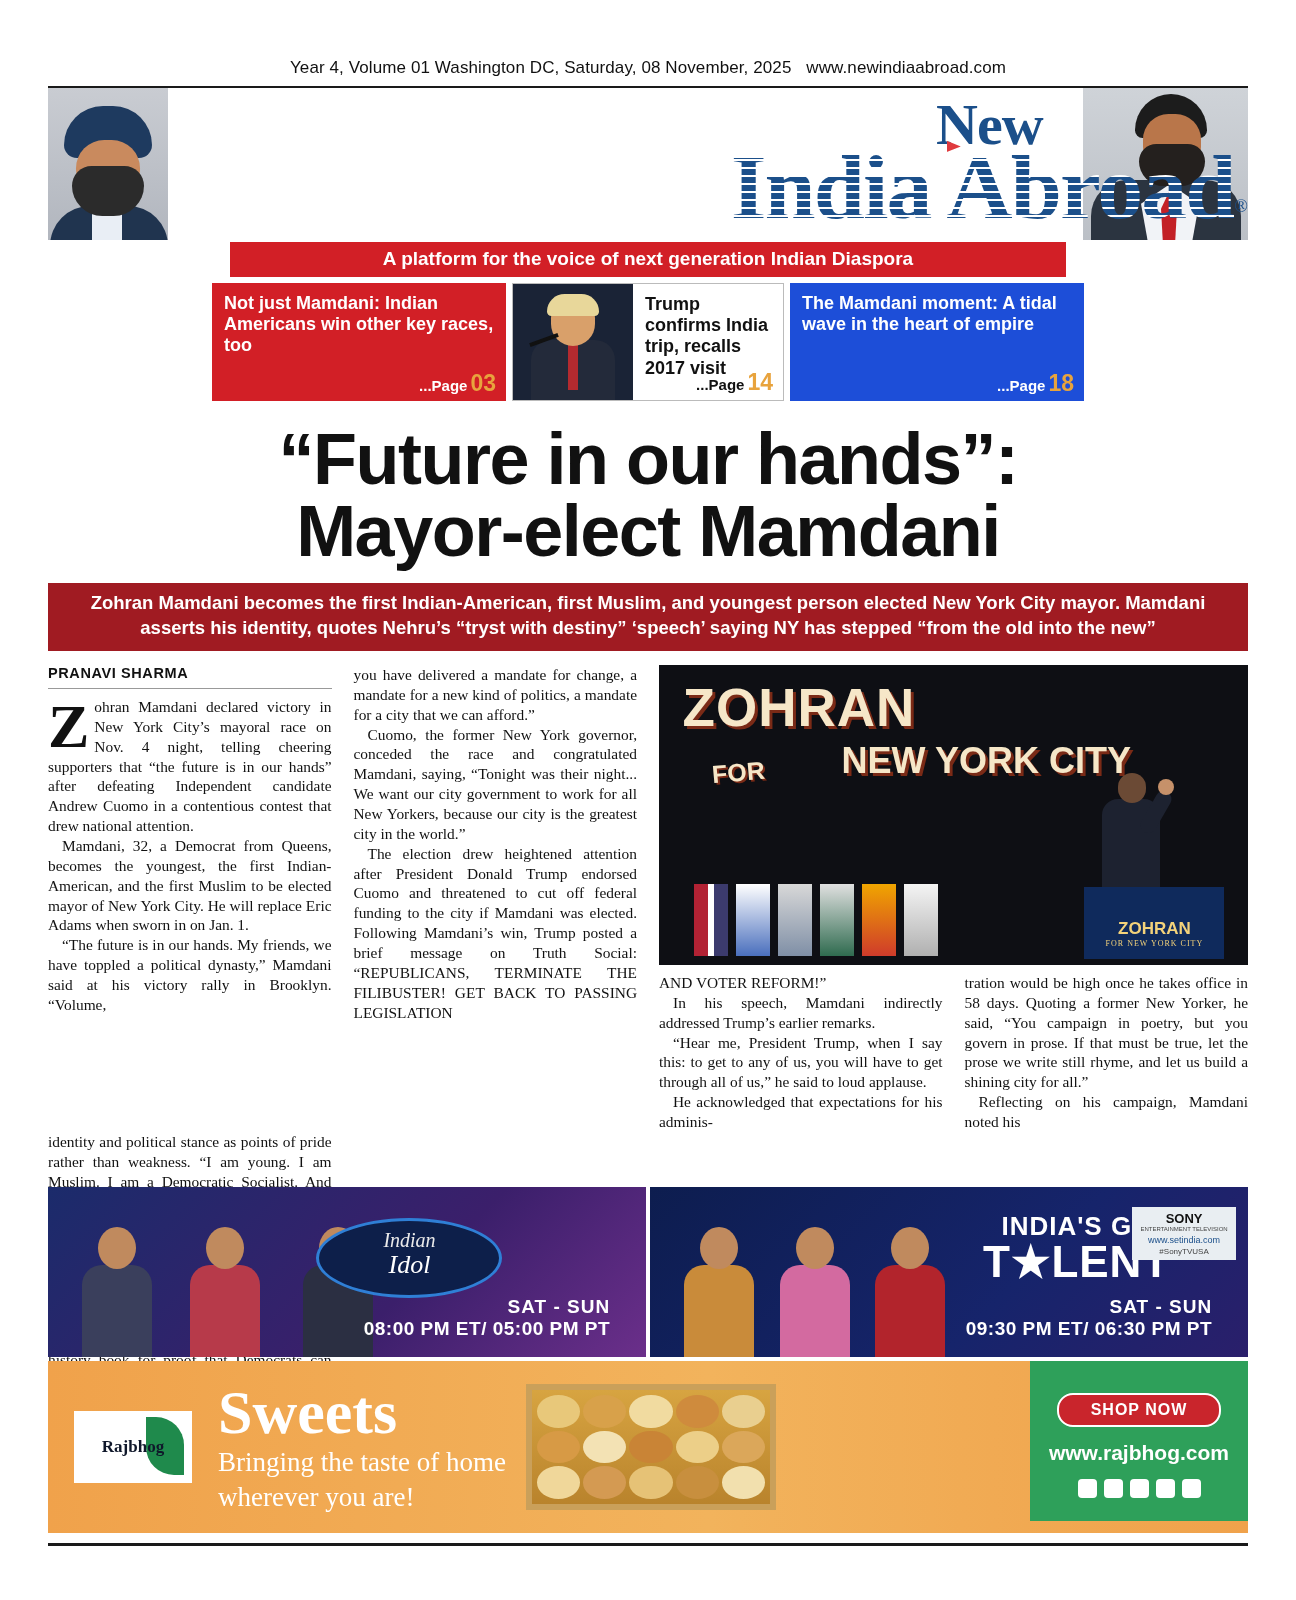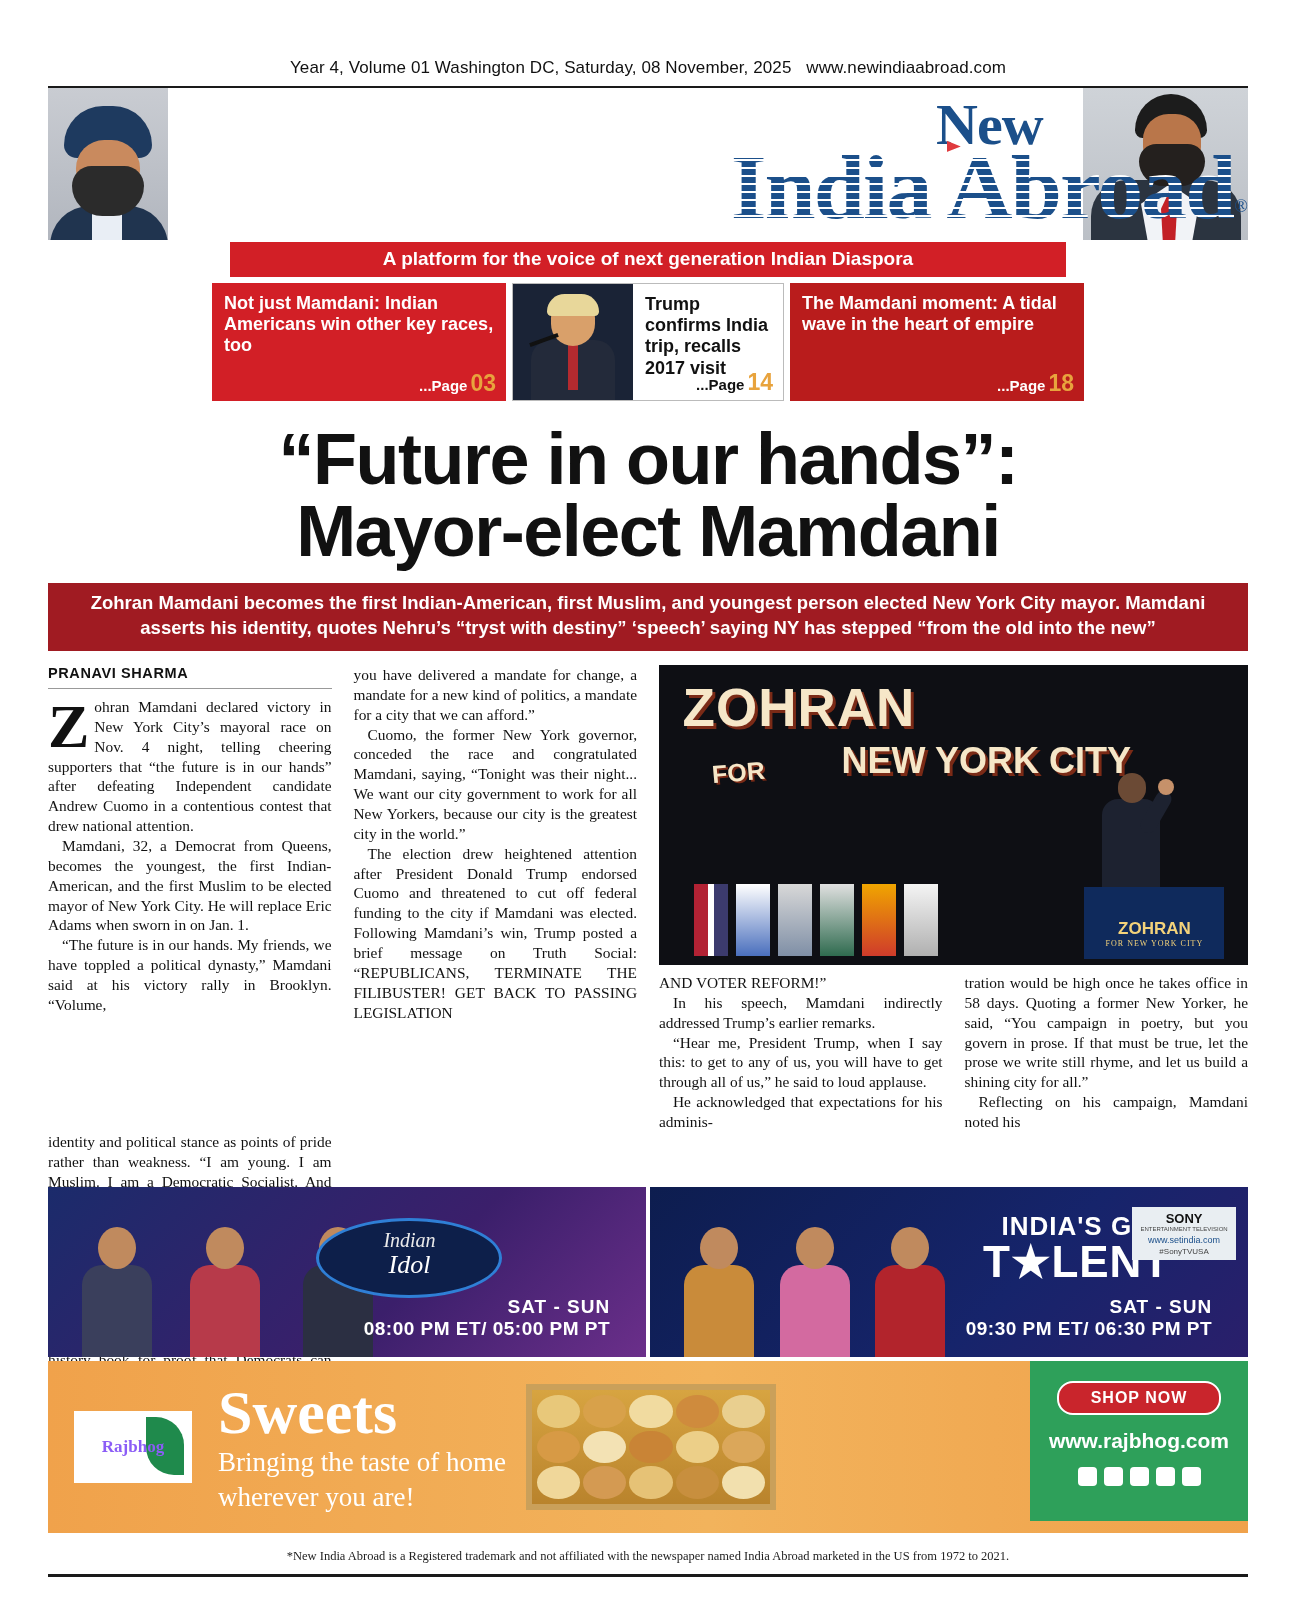--- a/index.html
+++ b/index.html
@@ -138,21 +138,21 @@
     position: relative;
     z-index: 3;
   }
   .teaser {
     flex: 1;
     position: relative;
     box-sizing: border-box;
     font-family: "Liberation Sans", sans-serif;
   }
   .teaser.red { background: #d21f26; color: #fff; padding: 10px 12px; }
-  .teaser.blue { background: #b91c1c; color: #fff; padding: 10px 12px; }
+  .teaser.blue { background: #1d4ed8; color: #fff; padding: 10px 12px; }
   .teaser.white { background: #fff; border: 1px solid #bbb; display: flex; }
   .teaser .ttl {
     font-weight: bold;
     font-size: 18px;
     line-height: 1.18;
   }
   .teaser .pg {
     position: absolute;
     right: 10px;
     bottom: 4px;
@@ -362,39 +362,39 @@
     display: flex;
     align-items: center;
     position: relative;
     overflow: hidden;
   }
   .rajbhog {
     width: 118px; height: 72px; background:#fff; margin-left: 26px;
     display:flex; align-items:center; justify-content:center; position: relative;
   }
   .rajbhog .leaf { position:absolute; right:8px; top:6px; width:38px; height:58px; background:#1f8a4c; border-radius: 0 28px 0 28px;}
-  .rajbhog .nm { font-family:"Liberation Serif",serif; font-weight:bold; font-size:17px; color:#8b5cf6; position:relative; z-index:2;}
+  .rajbhog .nm { font-family:"Liberation Serif",serif; font-weight:bold; font-size:17px; color:#0f172a; position:relative; z-index:2;}
   .sweets-text { margin-left: 26px; }
   .sweets-text .big {
     font-family:"Liberation Serif",serif; font-size: 62px; color:#fff; font-weight:bold; line-height:1;
   }
   .sweets-text .sm {
     font-family:"Liberation Serif",serif; font-size: 27px; color:#fff; line-height:1.15; margin-top:4px;
   }
   .sweet-box {
     width: 250px; height: 126px; margin-left: 20px;
     background: linear-gradient(#d7a441,#b9832c);
     border: 6px solid #caa05a;
     display: grid; grid-template-columns: repeat(5,1fr); grid-template-rows: repeat(3,1fr);
     gap: 3px; padding: 5px; box-sizing: border-box;
   }
   .sweet-box i { border-radius: 50%; display:block; }
   .shopbox {
     position: absolute; right: 0; top: 0; bottom: 12px; width: 218px;
-    background: #2ea05a; color:#fff; text-align:center; padding-top: 20px; box-sizing:border-box;
+    background: #2ea05a; color:#fff; text-align:center; padding-top: 32px; box-sizing:border-box;
   }
   .shopnow {
     background:#c9252c; color:#fff; font-family:"Liberation Sans",sans-serif; font-weight:bold;
     font-size: 16px; border-radius: 16px; padding: 6px 0; width: 160px; margin: 0 auto;
     letter-spacing: 1px; border: 2px solid #fff;
   }
   .shopurl { font-family:"Liberation Sans",sans-serif; font-weight:bold; font-size: 21px; margin-top: 14px;}
   .socials { margin-top: 14px; display:flex; gap:7px; justify-content:center;}
   .socials span { width: 19px; height: 19px; border-radius: 4px; background:#fff; display:inline-block;}
 
@@ -633,15 +633,14 @@
       <div class="socials">
         <span></span>
         <span></span>
         <span></span>
         <span></span>
         <span></span>
       </div>
     </div>
   </div>
 
-  <div class="footnote">*New India Abroad is a Registered trademark and not affiliated with the newspaper named India Abroad marketed in the US from 1972 to 2021.</div>
   <div class="footrule"></div>
 </div>
 
 </body></html>

